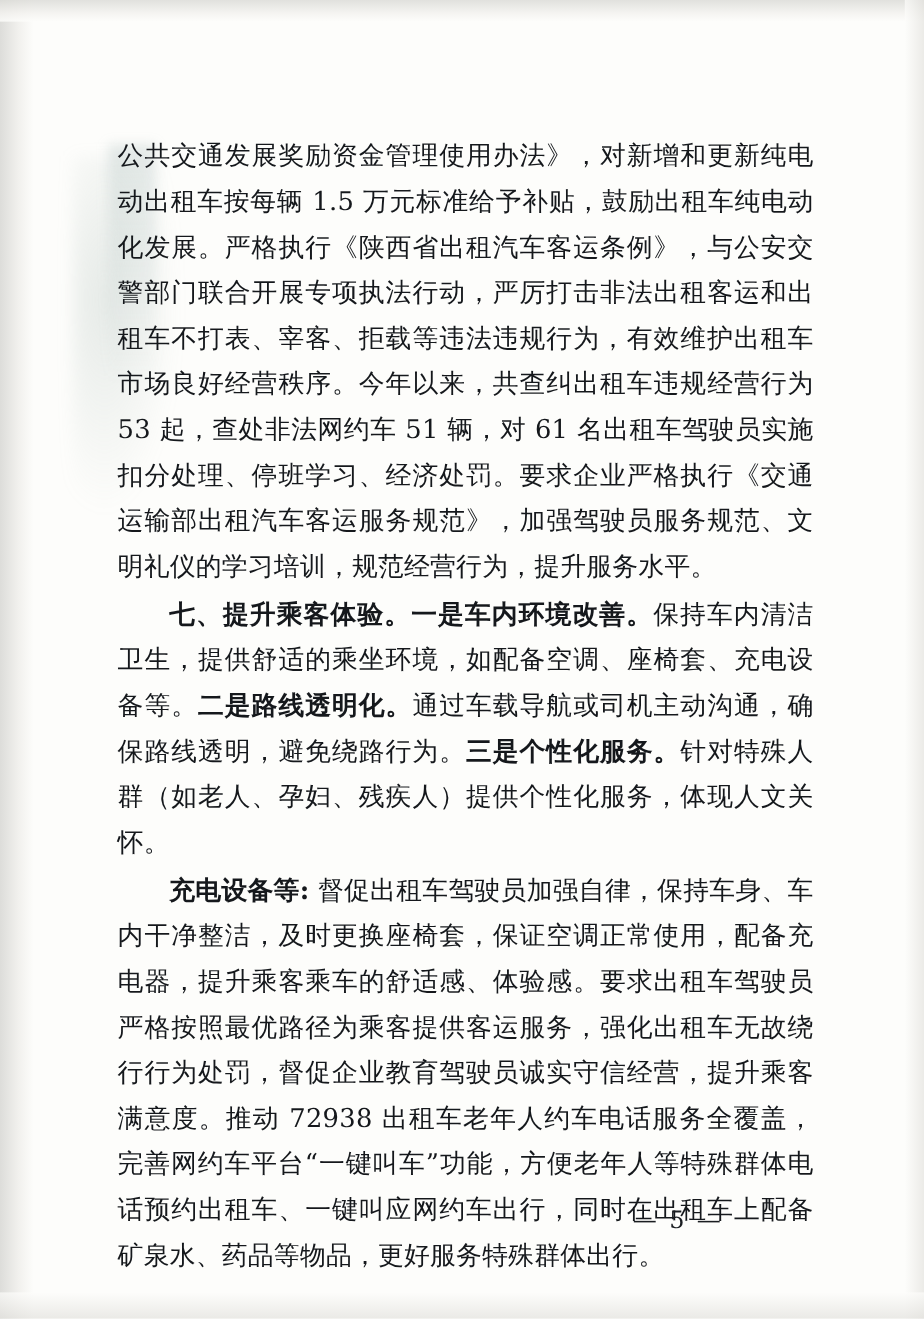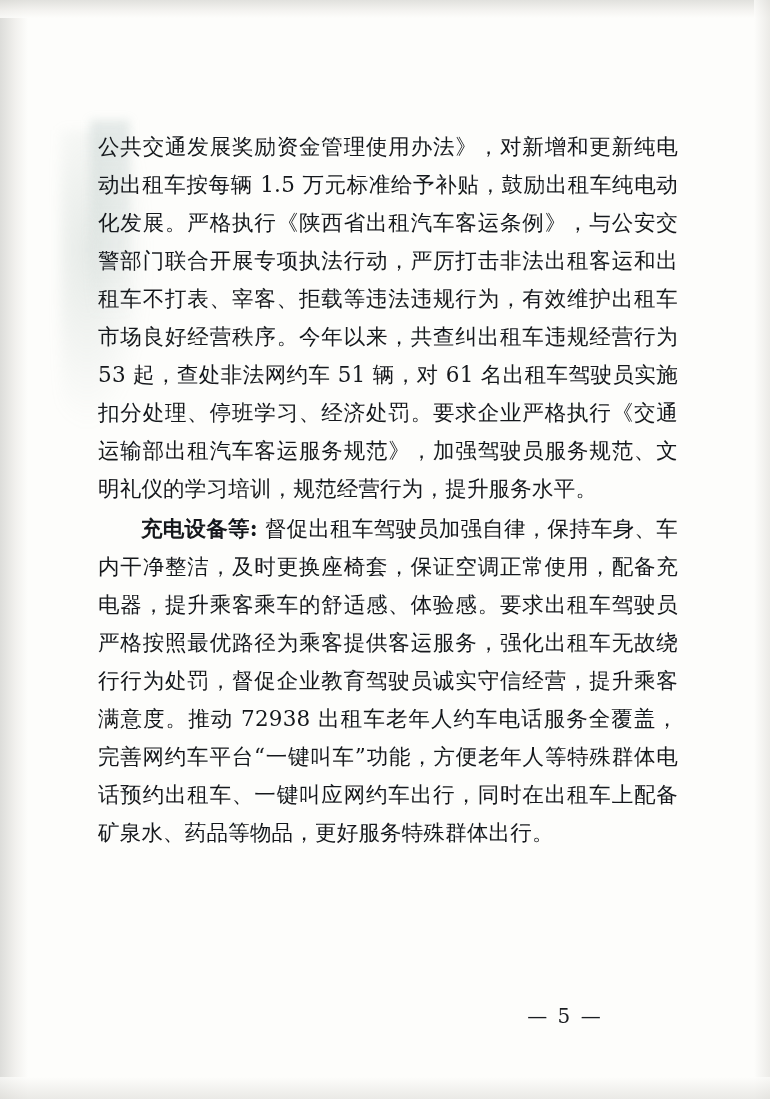--- a/index.html
+++ b/index.html
@@ -66,21 +66,21 @@
     width: 40px;
     height: 200px;
     background: linear-gradient(to bottom, rgba(120,150,150,0.18), rgba(255,255,255,0));
     filter: blur(5px);
     pointer-events: none;
   }
 
   .content {
     position: absolute;
     left: 98px;
-    top: 128px;
+    top: 112px;
     width: 580px;
   }
   p {
     margin: 0 0 2px 0;
     font-size: 21.5px;
     line-height: 38px;
     color: #15181c;
     text-align: justify;
     text-justify: inter-ideograph;
     letter-spacing: 0.2px;
@@ -115,19 +115,20 @@
 <div class="page">
   <div class="scan-edge-left"></div>
   <div class="scan-edge-top"></div>
   <div class="scan-edge-right"></div>
   <div class="scan-edge-bottom"></div>
   <div class="smudge"></div>
   <div class="smudge2"></div>
 
   <div class="content">
     <p><span>公共交通发展奖励资金管理使用办法》，对新增和更新纯电动出租车按每辆 1.5 万元标准给予补贴，鼓励出租车纯电动化发展。严格执行《陕西省出租汽车客运条例》，与公安交警部门联合开展专项执法行动，严厉打击非法出租客运和出租车不打表、宰客、拒载等违法违规行为，有效维护出租车市场良好经营秩序。今年以来，共查纠出租车违规经营行为 53 起，查处非法网约车 51 辆，对 61 名出租车驾驶员实施扣分处理、停班学习、经济处罚。要求企业严格执行《交通运输部出租汽车客运服务规范》，加强驾驶员服务规范、文明礼仪的学习培训，规范经营行为，提升服务水平。</span></p>
+    <p class="indent"><span class="b">七、提升乘客体验。</span><span class="b">一是</span><span class="b">车内环境改善。</span><span>保持车内清洁卫生，提供舒适的乘坐环境，如配备空调、座椅套、充电设备等。</span><span class="b">二是路线透明化。</span><span>通过车载导航或司机主动沟通，确保路线透明，避免绕路行为。</span><span class="b">三是个性化服务。</span><span>针对特殊人群（如老人、孕妇、残疾人）提供个性化服务，体现人文关怀。</span></p>
     <p class="indent"><span class="b">充电设备等:</span><span> 督促出租车驾驶员加强自律，保持车身、车内干净整洁，及时更换座椅套，保证空调正常使用，配备充电器，提升乘客乘车的舒适感、体验感。要求出租车驾驶员严格按照最优路径为乘客提供客运服务，强化出租车无故绕行行为处罚，督促企业教育驾驶员诚实守信经营，提升乘客满意度。推动 72938 出租车老年人约车电话服务全覆盖，完善网约车平台“一键叫车”功能，方便老年人等特殊群体电话预约出租车、一键叫应网约车出行，同时在出租车上配备矿泉水、药品等物品，更好服务特殊群体出行。</span></p>
   </div>
 
   <div class="page-number">
     <span class="pn-inner">— 5 —</span>
   </div>
 </div>
 
 </body></html>

